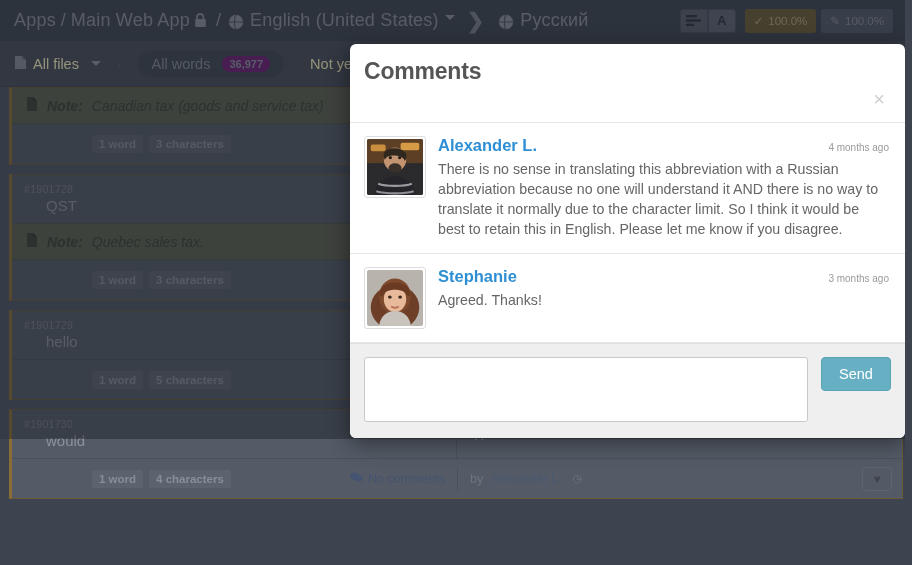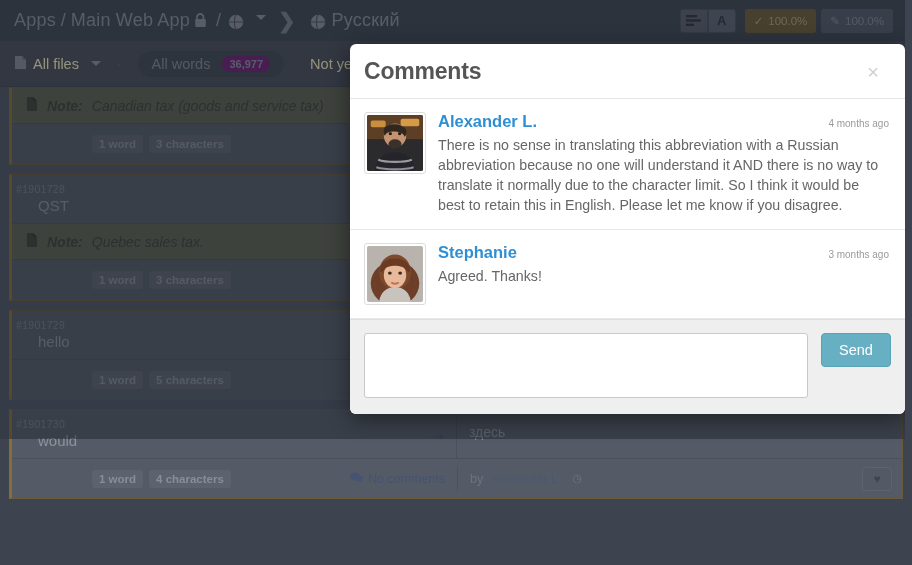--- a/index.html
+++ b/index.html
@@ -73,21 +73,21 @@
     background: #545b66;
   }
   .seg-note {
     background: #5c6050; color: #3b3f34; font-size: 14px;
     padding: 9px 14px; display: flex; align-items: center; gap: 9px;
     font-style: italic; border-bottom: 1px solid #4e5549;
   }
   .seg-note b { font-weight: bold; }
   .seg-main { display: flex; min-height: 48px; }
   .seg-src {
-    flex: 1 1 50%; padding: 8px 12px 8px 4px; position: relative;
+    flex: 1 1 50%; padding: 8px 12px 8px 12px; position: relative;
     border-right: 1px solid #4a515c;
   }
   .seg-tgt { flex: 1 1 50%; padding: 14px 12px; color: #8d939d; font-size: 14px; }
   .seg-id { color: #777e89; font-size: 10.5px; letter-spacing: .3px; }
   .seg-text { color: #8d939d; font-size: 15px; padding-left: 22px; margin-top: 2px; }
   .seg-arrow { position: absolute; right: 12px; top: 16px; color: #46536b; font-size: 17px; }
   .seg-foot { display: flex; align-items: center; min-height: 40px; border-top: 1px solid #4a515c; }
   .seg-foot-left { flex: 1 1 50%; display: flex; align-items: center; padding: 0 12px 0 14px; gap: 6px; }
   .seg-foot-right { flex: 1 1 50%; display: flex; align-items: center; padding: 0 10px 0 12px; gap: 8px; border-left: 1px solid #4a515c; }
   .stat-badge {
@@ -110,22 +110,22 @@
   .overlay { position: absolute; inset: 0; background: rgba(30,34,41,0.48); }
 
   
   .modal {
     position: absolute; left: 350px; top: 44px; width: 555px;
     background: #fff; border-radius: 6px;
     box-shadow: 0 5px 22px rgba(0,0,0,0.45);
     overflow: hidden;
   }
   .modal-head {
-    padding: 14px 24px 13px 14px; border-bottom: 1px solid #e5e5e5;
-    display: flex; align-items: flex-start;
+    padding: 14px 18px 13px 14px; border-bottom: 1px solid #e5e5e5;
+    display: flex; align-items: flex-start; flex-direction: column;
   }
   .modal-title { font-size: 23px; color: #555; font-weight: bold; letter-spacing: -.2px; }
   .modal-close {
     margin-left: auto; color: #cfcfcf; font-size: 20px; line-height: 1;
     background: none; border: none; cursor: pointer; padding: 4px 2px 0 0;
     font-family: "Liberation Sans", sans-serif;
   }
   .modal-body { background: #fff; }
   .cmt {
     display: flex; gap: 12px; padding: 13px 16px 13px 14px;
@@ -176,20 +176,21 @@
             <rect x="1.2" y="6" width="10.6" height="8" rx="1.3" fill="#8c929d"></rect>
           </svg>
       </span>
       <span class="crumb-sep">/</span>
       <span class="globe-icon">
         <svg width="16" height="16" viewBox="0 0 16 16">
             <circle cx="8" cy="8" r="7.2" fill="#8c929d"></circle>
             <path d="M8 .8c-2 2.2-2 12.2 0 14.4M.8 8h14.4" stroke="#4b525e" stroke-width="1.1" fill="none"></path>
           </svg>
       </span>
+      <span class="crumb">English (United States)</span>
       <span class="caret-down"></span>
       <span class="arrow-sep">❯</span>
       <span class="globe-icon">
         <svg width="16" height="16" viewBox="0 0 16 16">
             <circle cx="8" cy="8" r="7.2" fill="#8c929d"></circle>
             <path d="M8 .8c-2 2.2-2 12.2 0 14.4M.8 8h14.4" stroke="#4b525e" stroke-width="1.1" fill="none"></path>
           </svg>
       </span>
       <span class="crumb">Русский</span>
 

